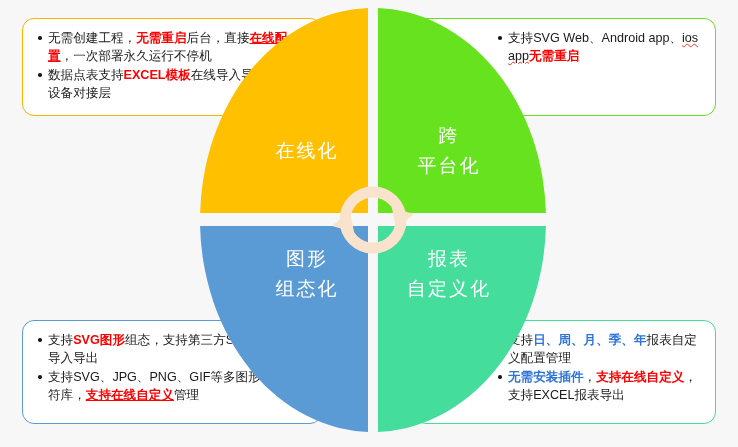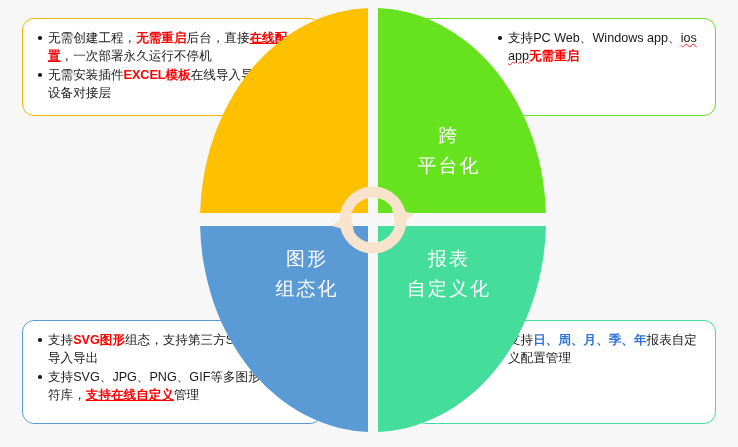--- a/index.html
+++ b/index.html
@@ -122,40 +122,41 @@
   .lab-br { left: 390px; top: 244px; width: 118px; }
 </style>
 </head>
 <body>
 
 <div id="canvas">
 
   <div class="callout tl">
     <ul class="bullets">
       <li><span>无需创建工程，</span><span class="rb">无需重启</span><span>后台，直接</span><span class="rbu">在线配置</span><span>，一次部署永久运行不停机</span></li>
-      <li><span>无需安装插件</span><span class="rb">EXCEL模板</span><span>在线导入导出，简化设备对接层</span></li>
+      <li><span>数据点表支持</span><span class="rb">EXCEL模板</span><span>在线导入导出，简化设备对接层</span></li>
     </ul>
   </div>
 
   <div class="callout tr">
     <ul class="bullets">
-      <li><span>支持PC Web、Windows app、</span><span class="sp">ios app</span><span class="rb">无需重启</span></li>
+      <li><span>支持SVG Web、Android app、</span><span class="sp">ios app</span><span class="rb">无需重启</span></li>
     </ul>
   </div>
 
   <div class="callout bl">
     <ul class="bullets">
       <li><span>支持</span><span class="rb">SVG图形</span><span>组态，支持第三方SVG标准图形导入导出</span></li>
       <li><span>支持SVG、JPG、PNG、GIF等多图形格式图符库，</span><span class="rbu">支持在线自定义</span><span>管理</span></li>
     </ul>
   </div>
 
   <div class="callout br">
     <ul class="bullets">
       <li><span>支持</span><span class="blu">日、周、月、季、年</span><span>报表自定义配置管理</span></li>
+      <li><span class="blu">无需安装插件</span><span>，</span><span class="rb">支持在线自定义</span><span>，支持EXCEL报表导出</span></li>
     </ul>
   </div>
 
   <div class="wheel">
     <svg width="346" height="424" viewBox="0 0 346 424" xmlns="http://www.w3.org/2000/svg">
       <defs>
 
         <clipPath id="clipTL">
             <rect x="0" y="0" width="168" height="205"></rect>
           </clipPath>
@@ -190,20 +191,21 @@
 
         <path d="M 145 212 A 28 28 0 0 1 201 212" fill="none" stroke="#FAE3CC" stroke-width="11" stroke-linecap="butt"></path>
         <path d="M 192 200 L 214 206 L 196 221 Z" fill="#FAE3CC"></path>
 
         <path d="M 201 212 A 28 28 0 0 1 145 212" fill="none" stroke="#FAE3CC" stroke-width="11" stroke-linecap="butt"></path>
         <path d="M 154 224 L 132 218 L 150 203 Z" fill="#FAE3CC"></path>
       </g>
     </svg>
   </div>
 
+  <div class="wheel-label lab-tl">在线化</div>
   <div class="wheel-label lab-tr">跨
 平台化</div>
   <div class="wheel-label lab-br">报表
 自定义化</div>
   <div class="wheel-label lab-bl">图形
 组态化</div>
 
 </div>
 
 </body></html>

